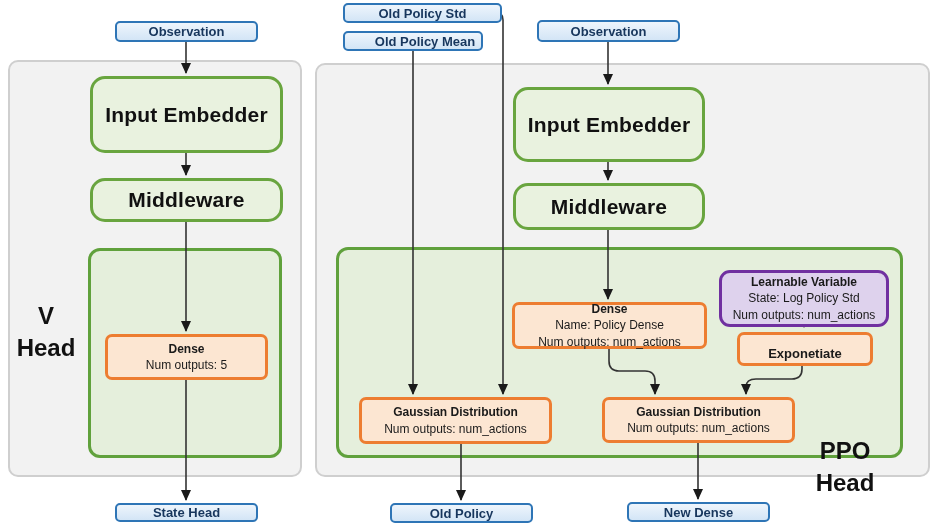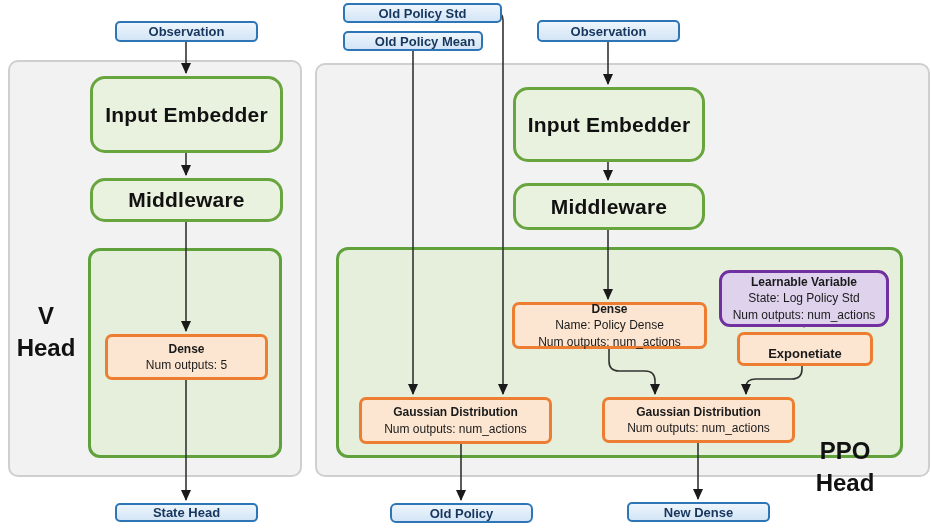--- a/index.html
+++ b/index.html
@@ -53,21 +53,21 @@
   #p-observation     {left:537px; top:20px;  width:143px; height:22px;}
   #p-input-embedder  {left:513px; top:87px;  width:192px; height:75px;}
   #p-middleware      {left:513px; top:183px; width:192px; height:47px;}
   #p-inner-panel     {left:336px; top:247px; width:567px; height:211px;}
   #p-dense           {left:512px; top:302px; width:195px; height:47px;}
   #learnable-var     {left:719px; top:262px; width:170px; height:57px;}
   #exponetiate       {left:737px; top:332px; width:136px; height:34px; font-weight:bold;font-size:13px;justify-content:flex-end;}
   #gaussian-old      {left:359px; top:397px; width:193px; height:47px;}
   #gaussian-new      {left:602px; top:397px; width:193px; height:46px;}
   #ppo-head-label    {left:805px; top:387px; width:80px;margin-top:48px;}
-  #old-policy-out    {left:390px; top:503px; width:143px; height:20px;border-radius:6px;}
+  #old-policy-out    {left:390px; top:503px; width:143px; height:20px;}
   #new-policy-out    {left:627px; top:502px; width:143px; height:20px;}
 </style>
 </head>
 <body>
 
 <div class="stage">
 
   <div class="panel" id="left-panel"></div>
   <div class="panel" id="right-panel"></div>
   <div class="green-panel" id="v-inner-panel"></div>

